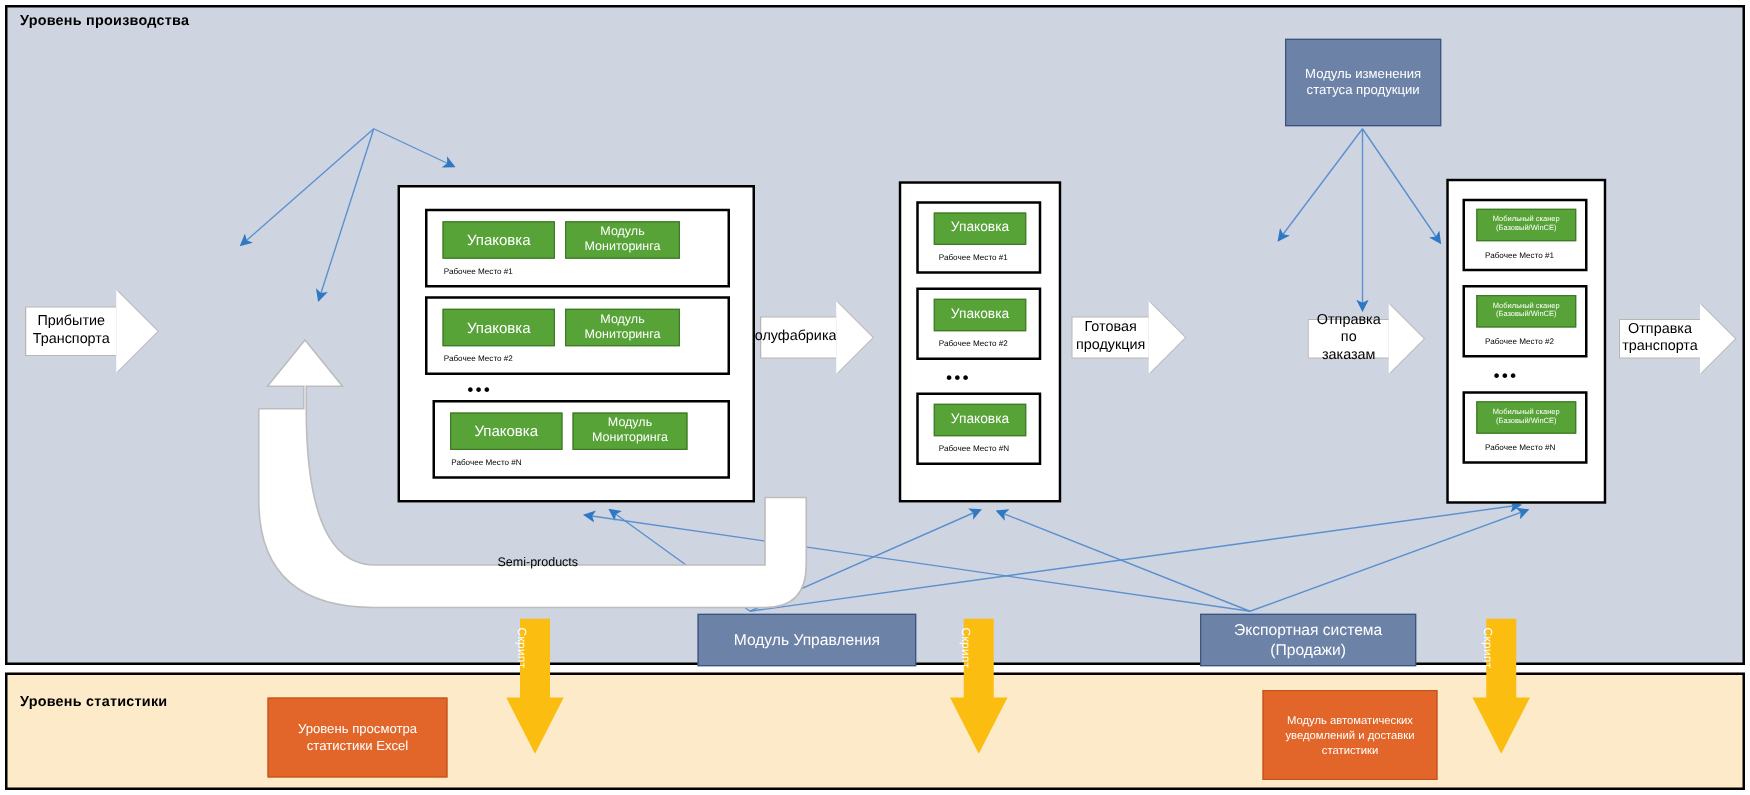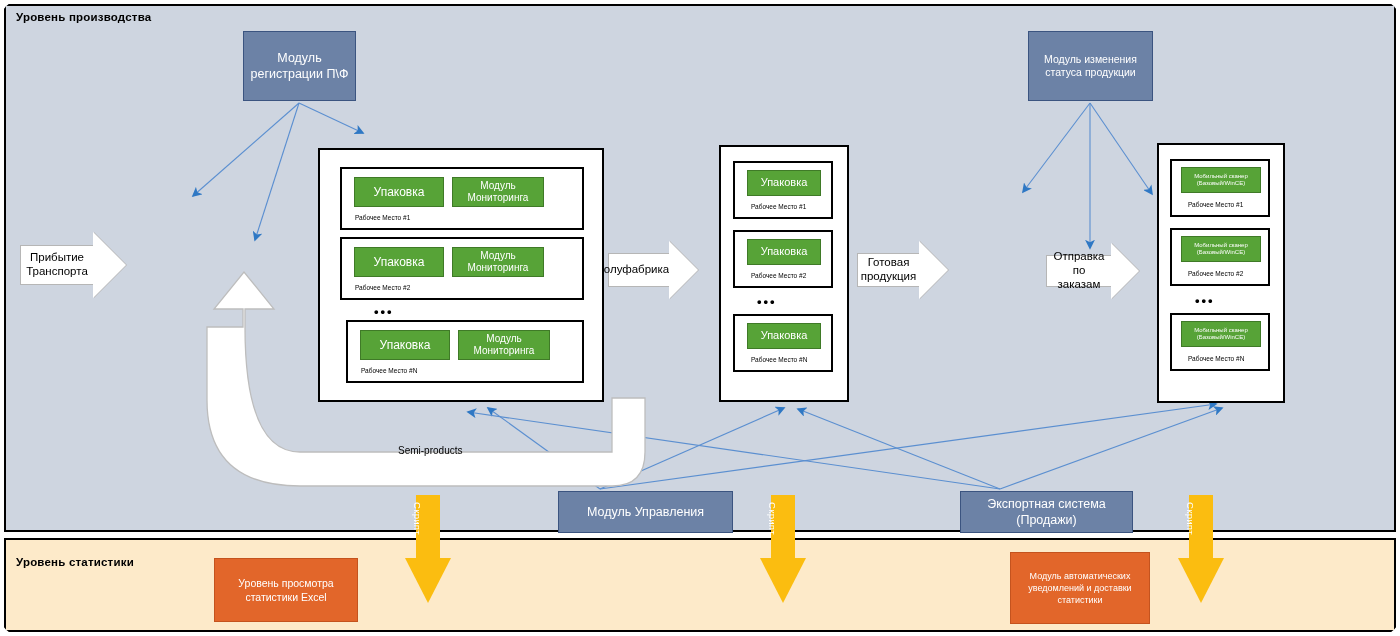--- a/index.html
+++ b/index.html
@@ -1,17 +1,17 @@
 <!DOCTYPE html>
 <html><head>
 <meta charset="utf-8">
 <style>
   html,body{margin:0;padding:0;background:#ffffff;}
   body{font-family:"Liberation Sans",sans-serif;}
-  #stage{position:relative;width:1400px;height:636px;overflow:hidden;background:#ffffff;border-radius:21px;}
+  #stage{position:relative;width:1400px;height:636px;overflow:hidden;background:#ffffff;}
 
   
   .band{position:absolute;box-sizing:border-box;border:2px solid #000;}
   #prod-band{left:4px;top:4px;width:1392px;height:528px;background:#ced5e0;}
   #stat-band{left:4px;top:538px;width:1392px;height:94px;background:#fdeac9;}
   .band-title{position:absolute;font-size:11.5px;font-weight:bold;color:#000;letter-spacing:.2px;}
   #prod-title{left:16px;top:11px;}
   #stat-title{left:16px;top:556px;}
 
   
@@ -112,21 +112,20 @@
       <path d="M1000,489 L1222,408"></path>
     </g>
 
     <g>
       <path d="M243,327 L243,309 L214,309 L244,272 L274,309 L245,309 L245,327
                Q245,452 300,452 L612,452 L612,398 L645,398 L645,452
                Q645,486 612,486 L300,486 Q207,486 207,400 L207,327 Z" fill="#ffffff" stroke="#bdbdbd" stroke-width="1.3"></path>
     </g>
   </svg>
 
-  <div class="bmod" id="mod-reg">Модуль регистрации П\Ф</div>
   <div class="bmod" id="mod-status">Модуль изменения статуса продукции</div>
   <div class="bmod" id="mod-manage">Модуль Управления</div>
   <div class="bmod" id="mod-export">Экспортная система (Продажи)</div>
 
 
   <div class="parrow" style="left:6px;top:232px;padding-left:14px;">
     <div class="body" style="width:74px;height:40px;">Прибытие Транспорта</div>
     <div class="head" style="border-width:33px 0 33px 33px;margin-left:-1px;"></div>
   </div>
 
@@ -139,20 +138,24 @@
   <div class="parrow" style="left:857px;top:241px;">
     <div class="body" style="width:63px;height:34px;">Готовая продукция</div>
     <div class="head" style="border-width:29px 0 29px 29px;margin-left:-1px;"></div>
   </div>
 
   <div class="parrow" style="left:1046px;top:243px;">
     <div class="body" style="width:66px;height:32px;">Отправка по заказам</div>
     <div class="head" style="border-width:28px 0 28px 28px;margin-left:-1px;"></div>
   </div>
 
+  <div class="parrow" style="left:1295px;top:243px;">
+    <div class="body" style="width:66px;height:32px;">Отправка транспорта</div>
+    <div class="head" style="border-width:28px 0 28px 28px;margin-left:-1px;"></div>
+  </div>
 
   <div class="wsgroup" id="ws-left">
     <div class="wsrow" style="left:20px;top:17px;width:244px;height:63px;">
       <div class="gbox" style="left:12px;top:8px;width:90px;height:30px;font-size:12px;">Упаковка</div>
       <div class="gbox" style="left:110px;top:8px;width:92px;height:30px;font-size:10px;">Модуль Мониторинга</div>
       <div class="wlabel" style="left:13px;top:45px;">Рабочее Место #1</div>
     </div>
     <div class="wsrow" style="left:20px;top:87px;width:244px;height:63px;">
       <div class="gbox" style="left:12px;top:8px;width:90px;height:30px;font-size:12px;">Упаковка</div>
       <div class="gbox" style="left:110px;top:8px;width:92px;height:30px;font-size:10px;">Модуль Мониторинга</div>

